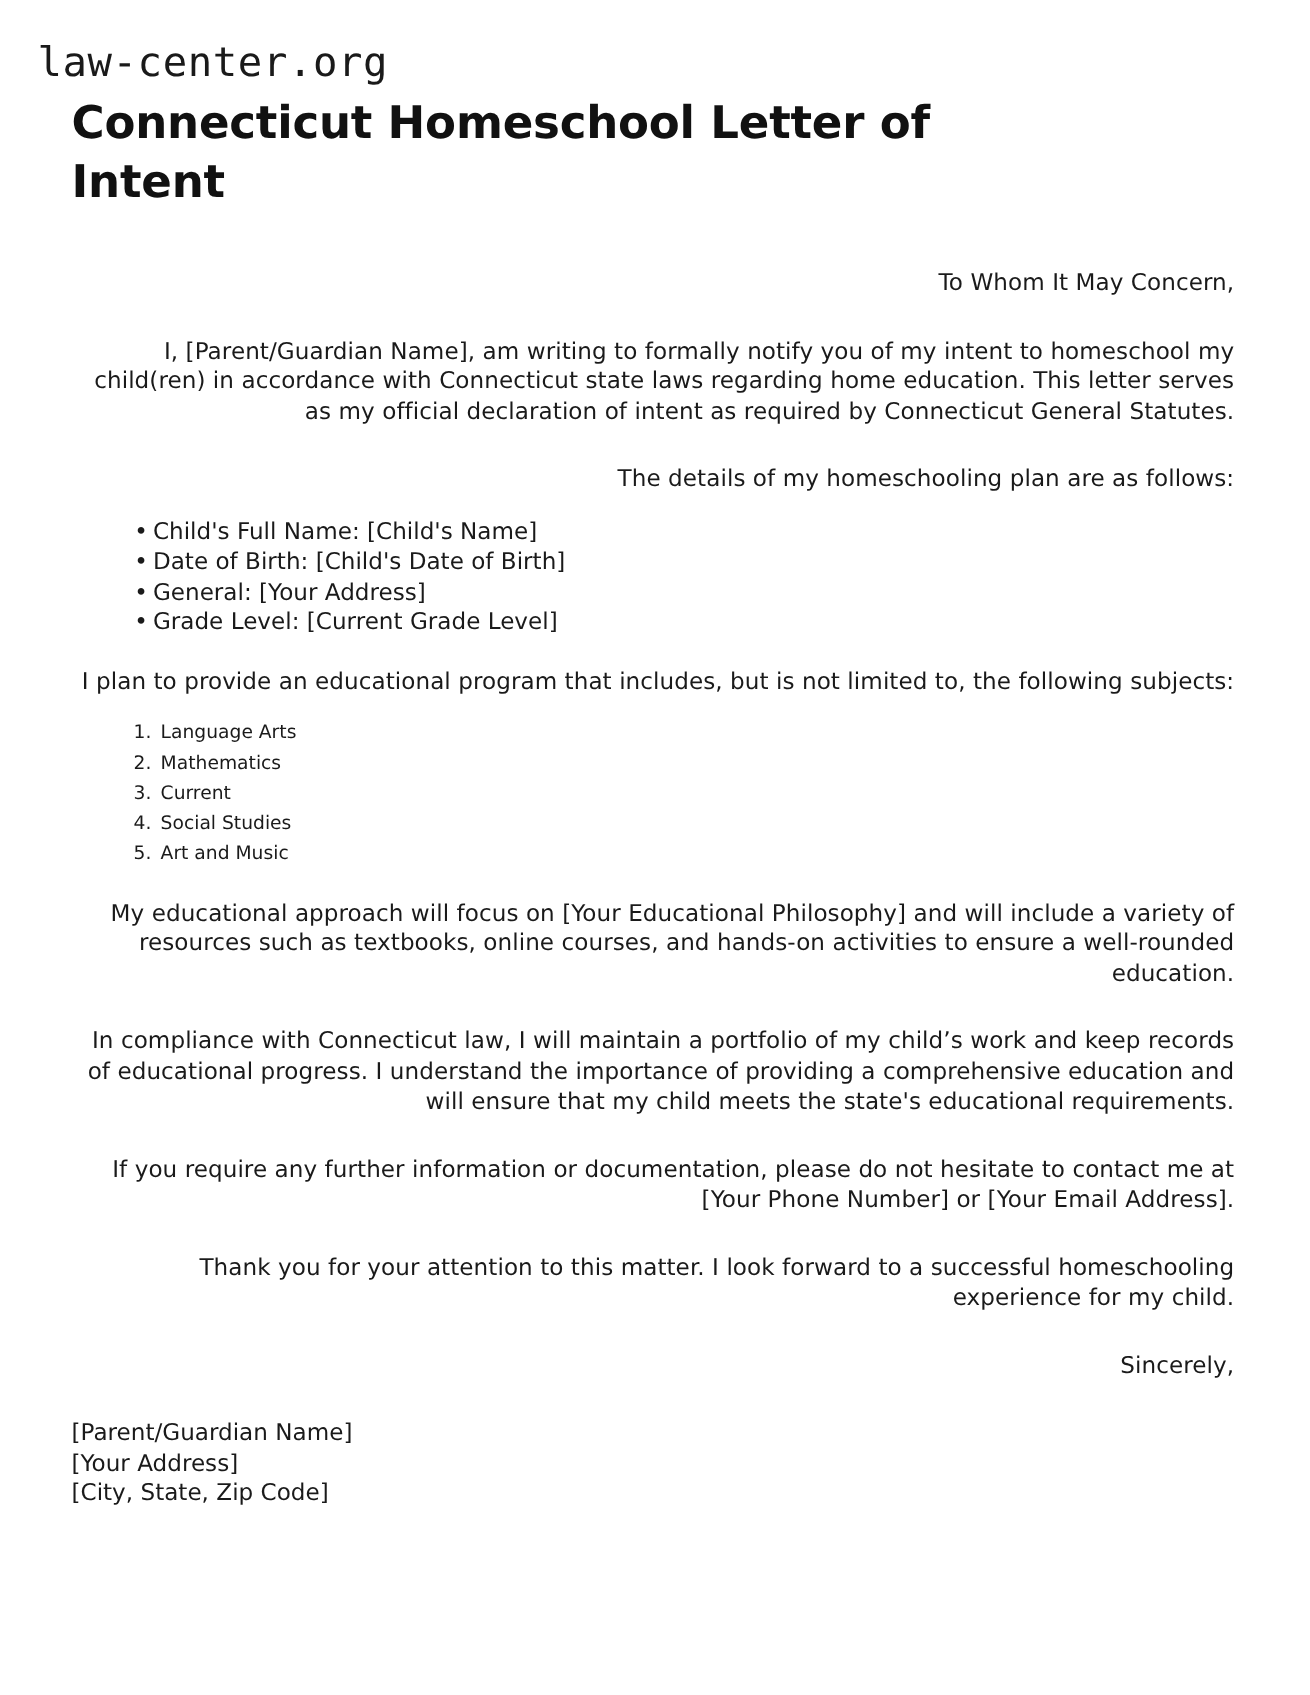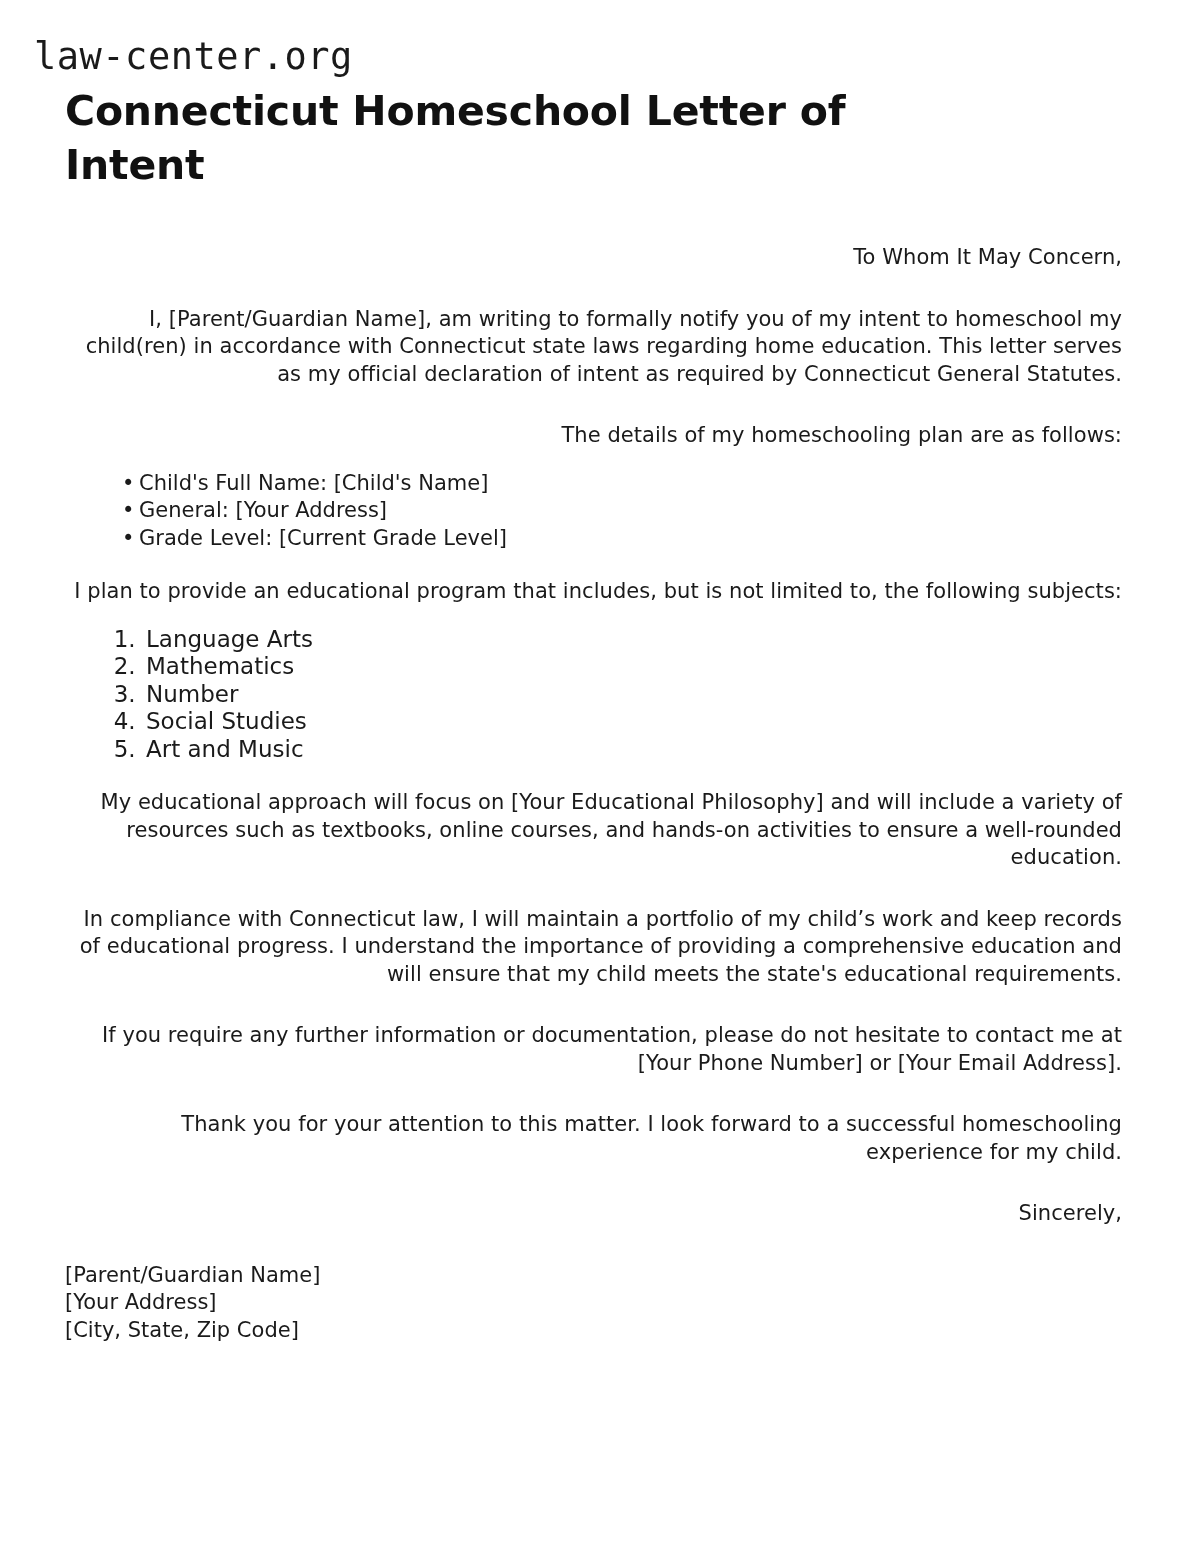--- a/index.html
+++ b/index.html
@@ -88,21 +88,21 @@
     left: 0;
     top: 0;
     font-size: 21px;
     line-height: 27.5px;
     color: #1a1a1a;
   }
 
   ol.subject-list {
     margin: 0;
     padding: 0 0 0 78px;
-    font-size: 23px;
+    font-size: 17px;
     line-height: 27.5px;
   }
   ol.subject-list li {
     margin: 0;
     padding-left: 3px;
   }
 
   .sig-block {
     font-size: 21px;
     line-height: 27.5px;
@@ -131,34 +131,35 @@
     <p class="para"><span>I, </span><b>[Parent/Guardian Name]</b><span>, am writing to formally notify you of my intent to homeschool my child(ren) in accordance with Connecticut state laws regarding home education. This letter serves as my official declaration of intent as required by Connecticut General Statutes.</span></p>
 
     <div class="gap-lg"></div>
 
     <p class="para">The details of my homeschooling plan are as follows:</p>
 
     <div class="gap-sm"></div>
 
     <ul class="detail-list">
       <li><b>Child's Full Name:</b> <span>[Child's Name]</span></li>
+      <li><b>Date of Birth:</b> <span>[Child's Date of Birth]</span></li>
       <li><b>General:</b> <span>[Your Address]</span></li>
       <li><b>Grade Level:</b> <span>[Current Grade Level]</span></li>
     </ul>
 
     <div class="gap-md"></div>
 
     <p class="para">I plan to provide an educational program that includes, but is not limited to, the following subjects:</p>
 
     <div class="gap-sm"></div>
 
     <ol class="subject-list">
       <li>Language Arts</li>
       <li>Mathematics</li>
-      <li>Number</li>
+      <li>Current</li>
       <li>Social Studies</li>
       <li>Art and Music</li>
     </ol>
 
     <div class="gap-md"></div>
 
     <p class="para"><span>My educational approach will focus on </span><b>[Your Educational Philosophy]</b><span> and will include a variety of resources such as textbooks, online courses, and hands-on activities to ensure a well-rounded education.</span></p>
 
     <div class="gap-lg"></div>
 

